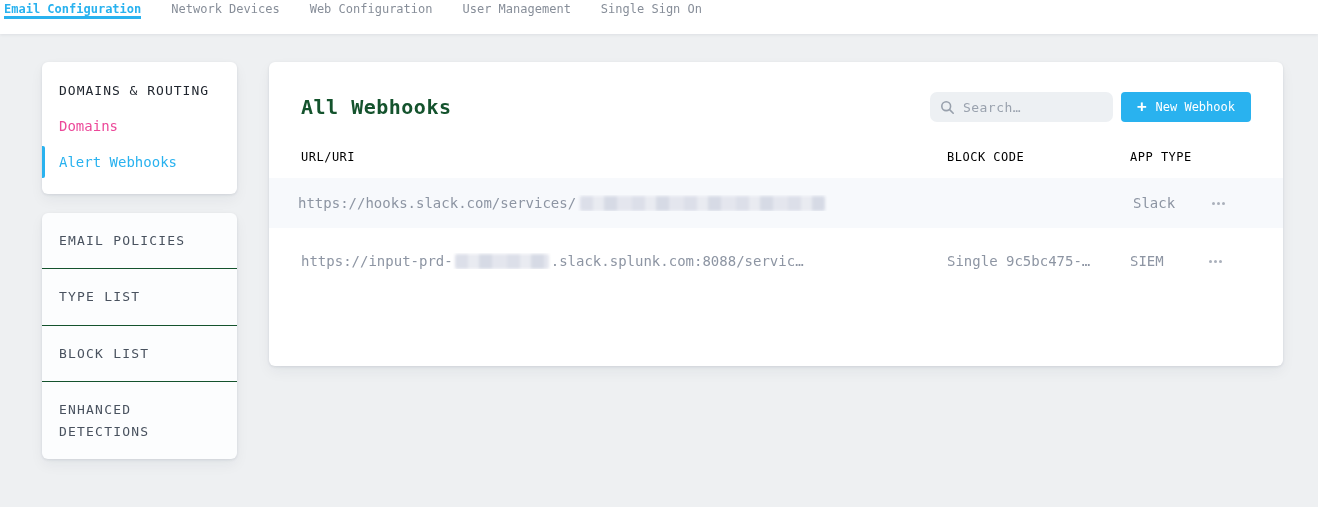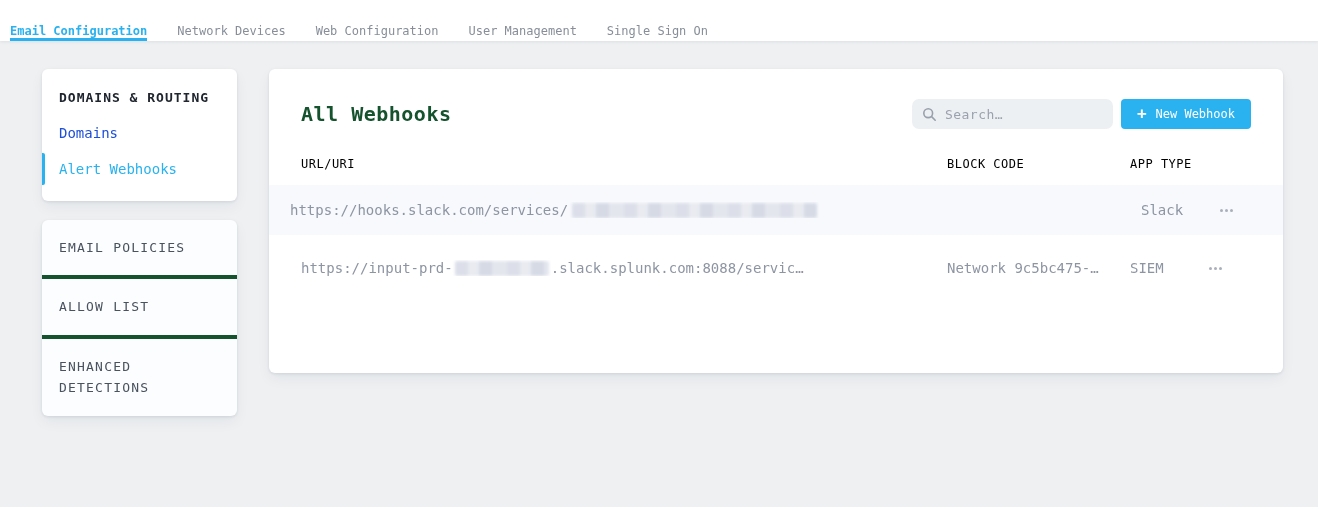--- a/index.html
+++ b/index.html
@@ -7,24 +7,24 @@
   html,body{ width:1318px; height:507px; }
   body{
     background:#eef0f2;
     font-family:"DejaVu Sans Mono","Liberation Mono",monospace;
     overflow:hidden;
   }
 
   
   .topbar{
     background:#ffffff;
-    height:41px;
-    display:flex;
-    align-items:flex-end;
-    padding-left:10px;
+    height:34px;
+    display:flex;
+    align-items:flex-start;
+    padding-left:4px;
     box-shadow:0 1px 3px rgba(25,35,60,0.08);
     position:relative;
     z-index:5;
   }
   .tab{
     display:flex;
     align-items:center;
     margin-right:30px;
     font-size:12px;
     color:#878e99;
@@ -50,50 +50,50 @@
     background:#ffffff;
     border-radius:6px;
     box-shadow:0 1px 3px rgba(20,30,60,0.10), 0 6px 14px rgba(20,30,60,0.05);
   }
 
   
   .sidebar{ width:195px; flex:0 0 195px; display:flex; flex-direction:column; gap:19px; }
   .routing-card{ padding:21px 17px 24px 17px; }
   .routing-header{
     font-size:13px;
-    font-weight:bold;
+    font-weight:normal;
     color:#20262f;
     letter-spacing:1px;
     white-space:nowrap;
   }
   .routing-item{
     position:relative;
     margin-top:20px;
     font-size:14px;
-    color:#1d4ed8;
+    color:#ec4899;
     cursor:pointer;
     white-space:nowrap;
   }
   .routing-item.active{ color:var(--accent); }
   .routing-item.active .active-bar{
     position:absolute;
     left:-17px;
     top:-8px;
     bottom:-8px;
     width:3px;
     background:var(--accent);
     border-radius:0 2px 2px 0;
   }
   .policy-card{ background:#fcfdfe; overflow:hidden; }
   .policy-item{
     padding:17px 17px;
     font-size:13px;
     letter-spacing:1.2px;
     color:#49525f;
-    border-bottom:4px solid #14532d;
+    border-bottom:1px solid #14532d;
     line-height:1.65;
     cursor:pointer;
   }
   .policy-item:last-child{ border-bottom:none; }
 
   
   .main-card{
     flex:1;
     padding:30px 32px 0 32px;
     min-height:304px;
@@ -104,21 +104,21 @@
     justify-content:space-between;
   }
   .page-title{
     font-size:20px;
     font-weight:bold;
     color:#14532d;
     letter-spacing:0.5px;
   }
   .head-actions{ display:flex; align-items:center; gap:8px; }
   .searchbox{
-    width:201px;
+    width:183px;
     height:30px;
     background:#edf0f3;
     border-radius:7px;
     display:flex;
     align-items:center;
     padding:0 10px;
     gap:8px;
   }
   .searchbox svg{ flex:0 0 auto; display:block; }
   .searchbox input{
@@ -165,21 +165,21 @@
   .trow{
     display:flex;
     align-items:center;
     height:50px;
     font-size:14px;
     color:#8d95a3;
   }
   .trow.tinted{
     background:#f7f9fc;
     margin:0 -32px;
-    padding:0 21px;
+    padding:0 29px;
   }
   .trow + .trow{ margin-top:8px; }
   .url-cell{ display:flex; align-items:center; white-space:nowrap; overflow:hidden; }
   .redacted{
     display:inline-block;
     height:15px;
     border-radius:2px;
     background:repeating-linear-gradient(90deg,
       #dcdfe9 0px, #dcdfe9 13px,
       #e9ebf1 13px, #e9ebf1 24px,
@@ -220,21 +220,22 @@
       <div class="routing-header">DOMAINS &amp; ROUTING</div>
       <div class="routing-item">Domains</div>
       <div class="routing-item active">
         <span class="active-bar"></span>
         <span>Alert Webhooks</span>
       </div>
     </div>
 
     <div class="card policy-card">
       <div class="policy-item">EMAIL POLICIES</div>
-      <div class="policy-item">ALLOW LIST</div>
+      <div class="policy-item">TYPE LIST</div>
+      <div class="policy-item">BLOCK LIST</div>
       <div class="policy-item">ENHANCED DETECTIONS</div>
     </div>
 
   </div>
 
   <div class="card main-card">
 
     <div class="main-head">
       <div class="page-title">All Webhooks</div>
 
@@ -277,21 +278,21 @@
           </div>
         </div>
       </div>
 
       <div class="trow">
         <div class="col-url url-cell">
           <span>https://input-prd-</span>
           <span class="redacted redact-mid"></span>
           <span>.slack.splunk.com:8088/servic…</span>
         </div>
-        <div class="col-auth">Network 9c5bc475-…</div>
+        <div class="col-auth">Single 9c5bc475-…</div>
         <div class="col-app">SIEM</div>
         <div class="col-menu">
           <div class="menu-dots">
             <i></i>
               <i></i>
               <i></i>
           </div>
         </div>
       </div>
 

